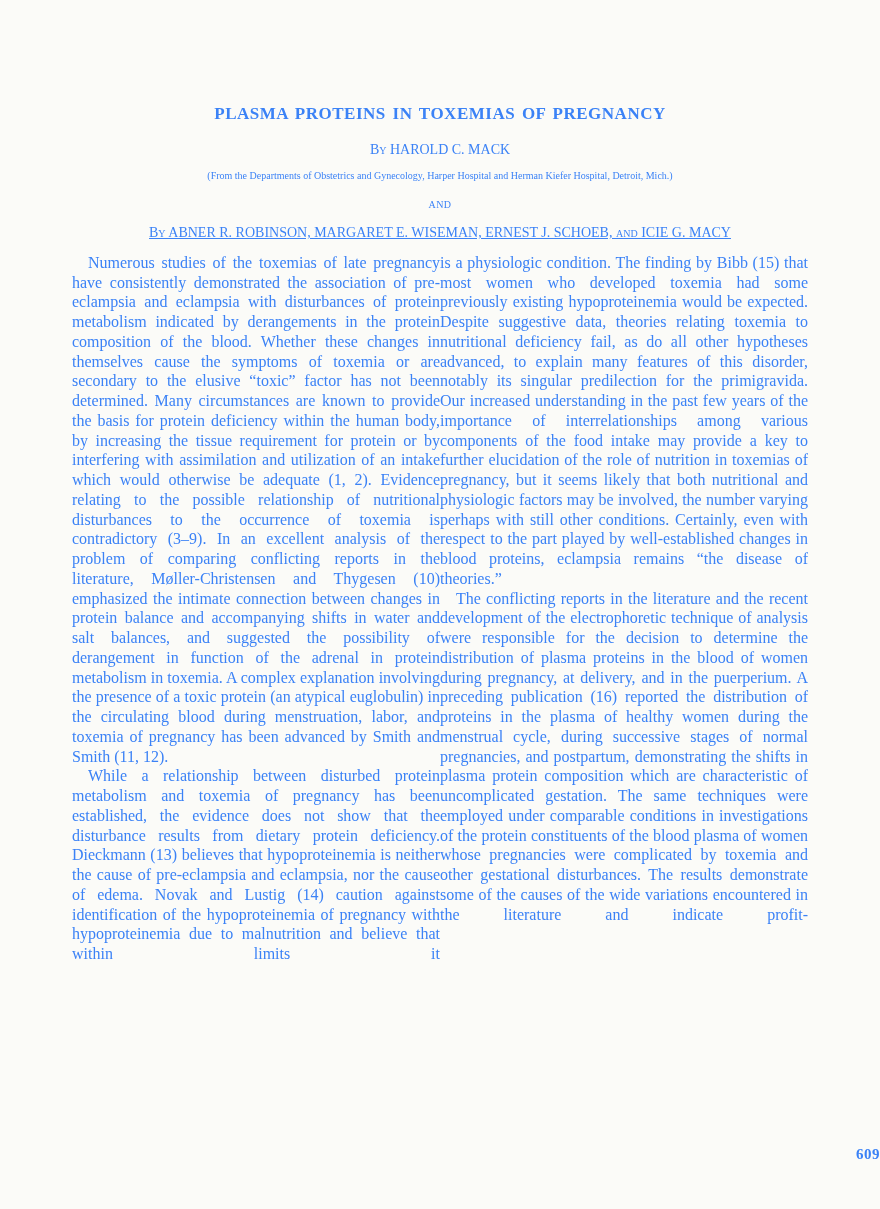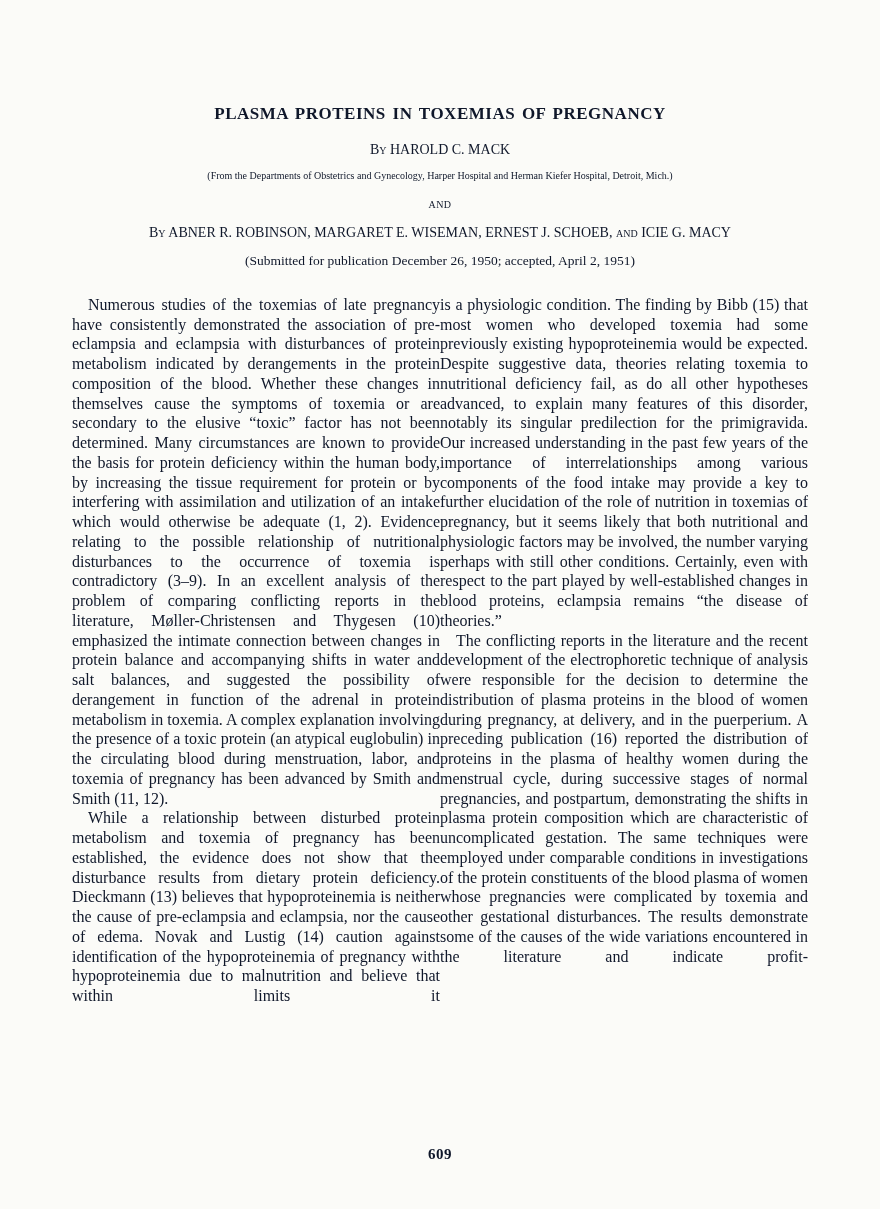--- a/index.html
+++ b/index.html
@@ -10,40 +10,41 @@
     overflow: hidden;
     background: #fbfbf8;
   }
   .page {
     position: relative;
     width: 880px;
     height: 1209px;
     box-sizing: border-box;
     padding: 104px 72px 12px 72px;
     background: #fbfbf8;
-    color: #0f172a;
+    color: #3b82f6;
     font-family: "Liberation Serif", "DejaVu Serif", serif;
   }
   .paper-header { text-align: center; }
   .title {
     font-size: 17px;
     font-weight: bold;
     letter-spacing: 0.5px;
     word-spacing: 2px;
     margin: 0 0 18px 0;
   }
   .byline {
     font-size: 14px;
     font-variant: small-caps;
     margin: 0 0 11px 0;
   }
   .byline2 {
     max-width: 620px;
     margin: 0 auto 10px auto;
     line-height: 1.35;
+    text-decoration: underline;
   }
   .affiliation {
     font-size: 10px;
     line-height: 1.4;
     max-width: 622px;
     margin: 0 auto 16px auto;
   }
   .and-label {
     font-size: 10px;
     letter-spacing: 0.5px;
@@ -67,38 +68,37 @@
     hyphens: auto;
     -webkit-hyphens: auto;
   }
   .col p.indent { text-indent: 16px; }
   .col p.runs-over { text-align-last: justify; }
   .page-number {
     position: absolute;
     left: 0;
     right: 0;
     bottom: 46px;
-    text-align: center;
+    text-align: right;
     font-size: 15px;
     font-weight: bold;
     letter-spacing: 0.5px;
   }
 </style>
 </head>
 <body>
 
 <div class="page">
 
   <header class="paper-header">
     <h1 class="title">PLASMA PROTEINS IN TOXEMIAS OF PREGNANCY</h1>
     <div class="byline">By HAROLD C. MACK</div>
     <div class="affiliation">(From the Departments of Obstetrics and Gynecology, Harper Hospital and Herman Kiefer Hospital, Detroit, Mich.)</div>
     <div class="and-label byline">AND</div>
     <div class="byline byline2">By ABNER R. ROBINSON, MARGARET E. WISEMAN, ERNEST J. SCHOEB, and ICIE G. MACY</div>
-    <div class="submitted">(Submitted for publication December 26, 1950; accepted, April 2, 1951)</div>
   </header>
 
   <main class="columns">
     <section class="col">
       <p class="indent">Numerous studies of the toxemias of late pregnancy have consistently demonstrated the association of pre-eclampsia and eclampsia with disturbances of protein metabolism indicated by derangements in the protein composition of the blood. Whether these changes in themselves cause the symptoms of toxemia or are secondary to the elusive “toxic” factor has not been determined. Many circumstances are known to provide the basis for protein deficiency within the human body, by increasing the tissue requirement for protein or by interfering with assimilation and utilization of an intake which would otherwise be adequate (1, 2). Evidence relating to the possible relationship of nutritional disturbances to the occurrence of toxemia is contradictory (3–9). In an excellent analysis of the problem of comparing conflicting reports in the literature, Møller-Christensen and Thygesen (10) emphasized the intimate connection between changes in protein balance and accompanying shifts in water and salt balances, and suggested the possibility of derangement in function of the adrenal in protein metabolism in toxemia. A complex explanation involving the presence of a toxic protein (an atypical euglobulin) in the circulating blood during menstruation, labor, and toxemia of pregnancy has been advanced by Smith and Smith (11, 12).</p>
       <p class="indent runs-over">While a relationship between disturbed protein metabolism and toxemia of pregnancy has been established, the evidence does not show that the disturbance results from dietary protein deficiency. Dieckmann (13) believes that hypoproteinemia is neither the cause of pre-eclampsia and eclampsia, nor the cause of edema. Novak and Lustig (14) caution against identification of the hypoproteinemia of pregnancy with hypoproteinemia due to malnutrition and believe that within limits it</p>
     </section>
     <section class="col">
       <p>is a physiologic condition. The finding by Bibb (15) that most women who developed toxemia had some previously existing hypoproteinemia would be expected. Despite suggestive data, theories relating toxemia to nutritional deficiency fail, as do all other hypotheses advanced, to explain many features of this disorder, notably its singular predilection for the primigravida. Our increased understanding in the past few years of the importance of interrelationships among various components of the food intake may provide a key to further elucidation of the role of nutrition in toxemias of pregnancy, but it seems likely that both nutritional and physiologic factors may be involved, the number varying perhaps with still other conditions. Certainly, even with respect to the part played by well-established changes in blood proteins, eclampsia remains “the disease of theories.”</p>
       <p class="indent runs-over">The conflicting reports in the literature and the recent development of the electrophoretic technique of analysis were responsible for the decision to determine the distribution of plasma proteins in the blood of women during pregnancy, at delivery, and in the puerperium. A preceding publication (16) reported the distribution of proteins in the plasma of healthy women during the menstrual cycle, during successive stages of normal pregnancies, and postpartum, demonstrating the shifts in plasma protein composition which are characteristic of uncomplicated gestation. The same techniques were employed under comparable conditions in investigations of the protein constituents of the blood plasma of women whose pregnancies were complicated by toxemia and other gestational disturbances. The results demonstrate some of the causes of the wide variations encountered in the literature and indicate profit-</p>

